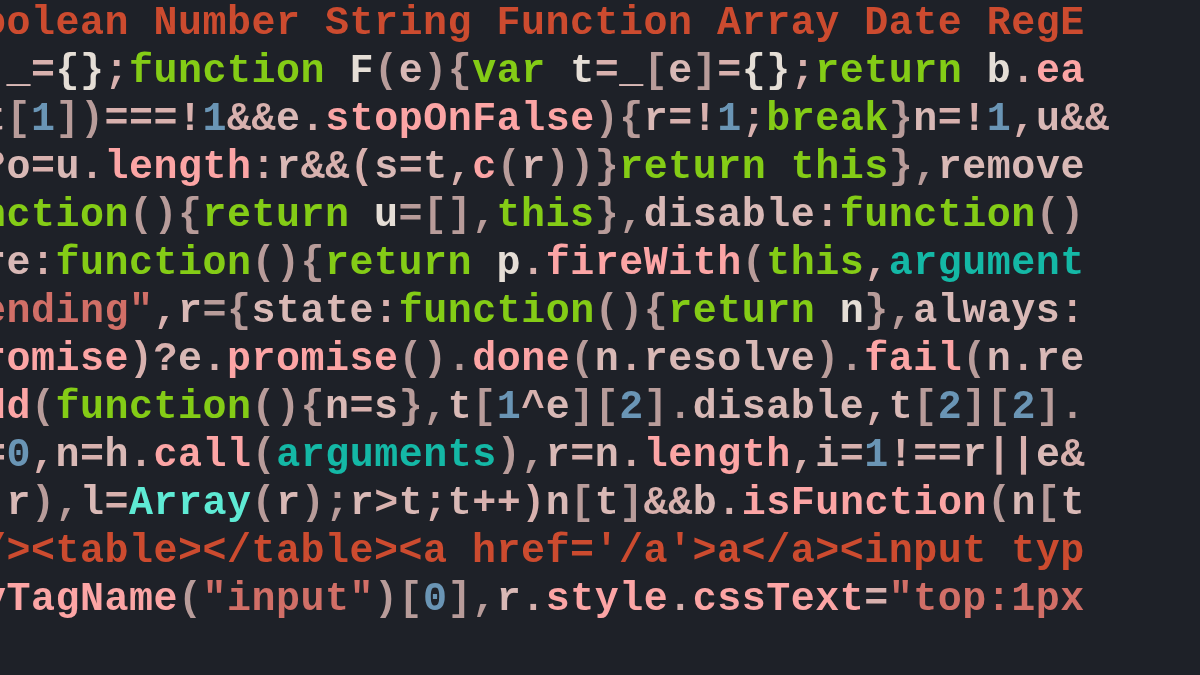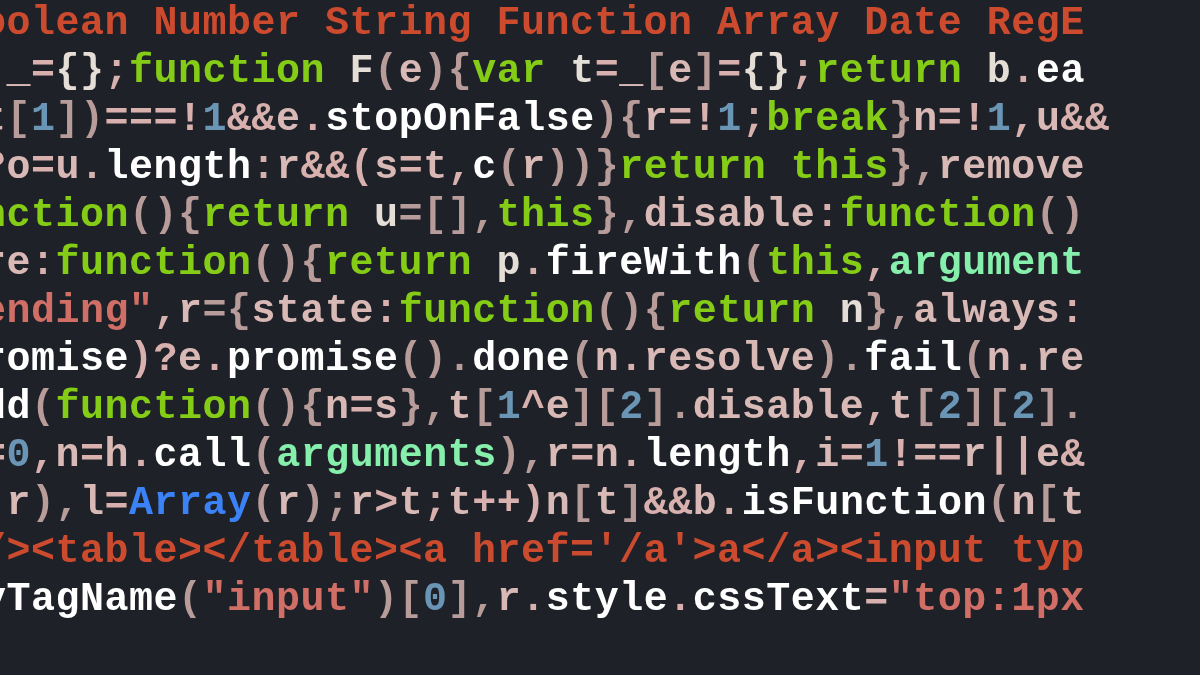--- a/index.html
+++ b/index.html
@@ -24,30 +24,30 @@
       font-size: 40px;
       line-height: 48px;
       letter-spacing: 0.5px;
       font-weight: 600;
       white-space: pre;
       user-select: none;
       margin-left: -18px;
     }
     .tk-kw   { color: #84cc16; }    
     .tk-type { color: #cc4b2f; }    
-    .tk-fn   { color: #ffffff; }    
+    .tk-fn   { color: #fca5a5; }    
     .tk-id   { color: #d9b9b6; }    
     .tk-num  { color: #6a95b5; }    
     .tk-str  { color: #d16f67; }    
     .tk-op   { color: #d8b1ae; }    
     .tk-punc { color: #b89c9a; }    
     .tk-white{ color: #e5ded6; }    
     .tk-tag  { color: #cc4b2f; }    
-    .tk-pinkb{ color: #86efac; }    
-    .tk-cyan { color: #3b82f6; }    
+    .tk-pinkb{ color: #14b8a6; }    
+    .tk-cyan { color: #5eead4; }    
   </style>
 </head>
 <body>
 
 <div class="code-view" id="code-root">
     <div class="line"><span class="tk-type">oolean Number String Function Array Date RegE</span></div>
     <div class="line"><span class="tk-id"> _</span><span class="tk-op">=</span><span class="tk-white">{}</span><span class="tk-op">;</span><span class="tk-kw">function</span><span class="tk-white"> F</span><span class="tk-punc">(</span><span class="tk-id">e</span><span class="tk-punc">){</span><span class="tk-kw">var</span><span class="tk-white"> t</span><span class="tk-op">=</span><span class="tk-id">_</span><span class="tk-punc">[</span><span class="tk-id">e</span><span class="tk-punc">]</span><span class="tk-op">=</span><span class="tk-white">{}</span><span class="tk-op">;</span><span class="tk-kw">return</span><span class="tk-white"> b</span><span class="tk-op">.</span><span class="tk-fn">ea</span></div>
     <div class="line"><span class="tk-id">t</span><span class="tk-punc">[</span><span class="tk-num">1</span><span class="tk-punc">])</span><span class="tk-op">===!</span><span class="tk-num">1</span><span class="tk-op">&amp;&amp;</span><span class="tk-id">e</span><span class="tk-op">.</span><span class="tk-fn">stopOnFalse</span><span class="tk-punc">){</span><span class="tk-id">r</span><span class="tk-op">=!</span><span class="tk-num">1</span><span class="tk-op">;</span><span class="tk-kw">break</span><span class="tk-punc">}</span><span class="tk-id">n</span><span class="tk-op">=!</span><span class="tk-num">1</span><span class="tk-op">,</span><span class="tk-id">u</span><span class="tk-op">&amp;&amp;</span></div>
     <div class="line"><span class="tk-op">?</span><span class="tk-id">o</span><span class="tk-op">=</span><span class="tk-id">u</span><span class="tk-op">.</span><span class="tk-fn">length</span><span class="tk-op">:</span><span class="tk-id">r</span><span class="tk-op">&amp;&amp;(</span><span class="tk-id">s</span><span class="tk-op">=</span><span class="tk-id">t</span><span class="tk-op">,</span><span class="tk-fn">c</span><span class="tk-punc">(</span><span class="tk-id">r</span><span class="tk-punc">))}</span><span class="tk-kw">return</span><span class="tk-op"> </span><span class="tk-kw">this</span><span class="tk-punc">},</span><span class="tk-id">remove</span></div>
     <div class="line"><span class="tk-kw">nction</span><span class="tk-punc">(){</span><span class="tk-kw">return</span><span class="tk-white"> u</span><span class="tk-punc">=[],</span><span class="tk-kw">this</span><span class="tk-punc">},</span><span class="tk-id">disable</span><span class="tk-op">:</span><span class="tk-kw">function</span><span class="tk-punc">()</span></div>

